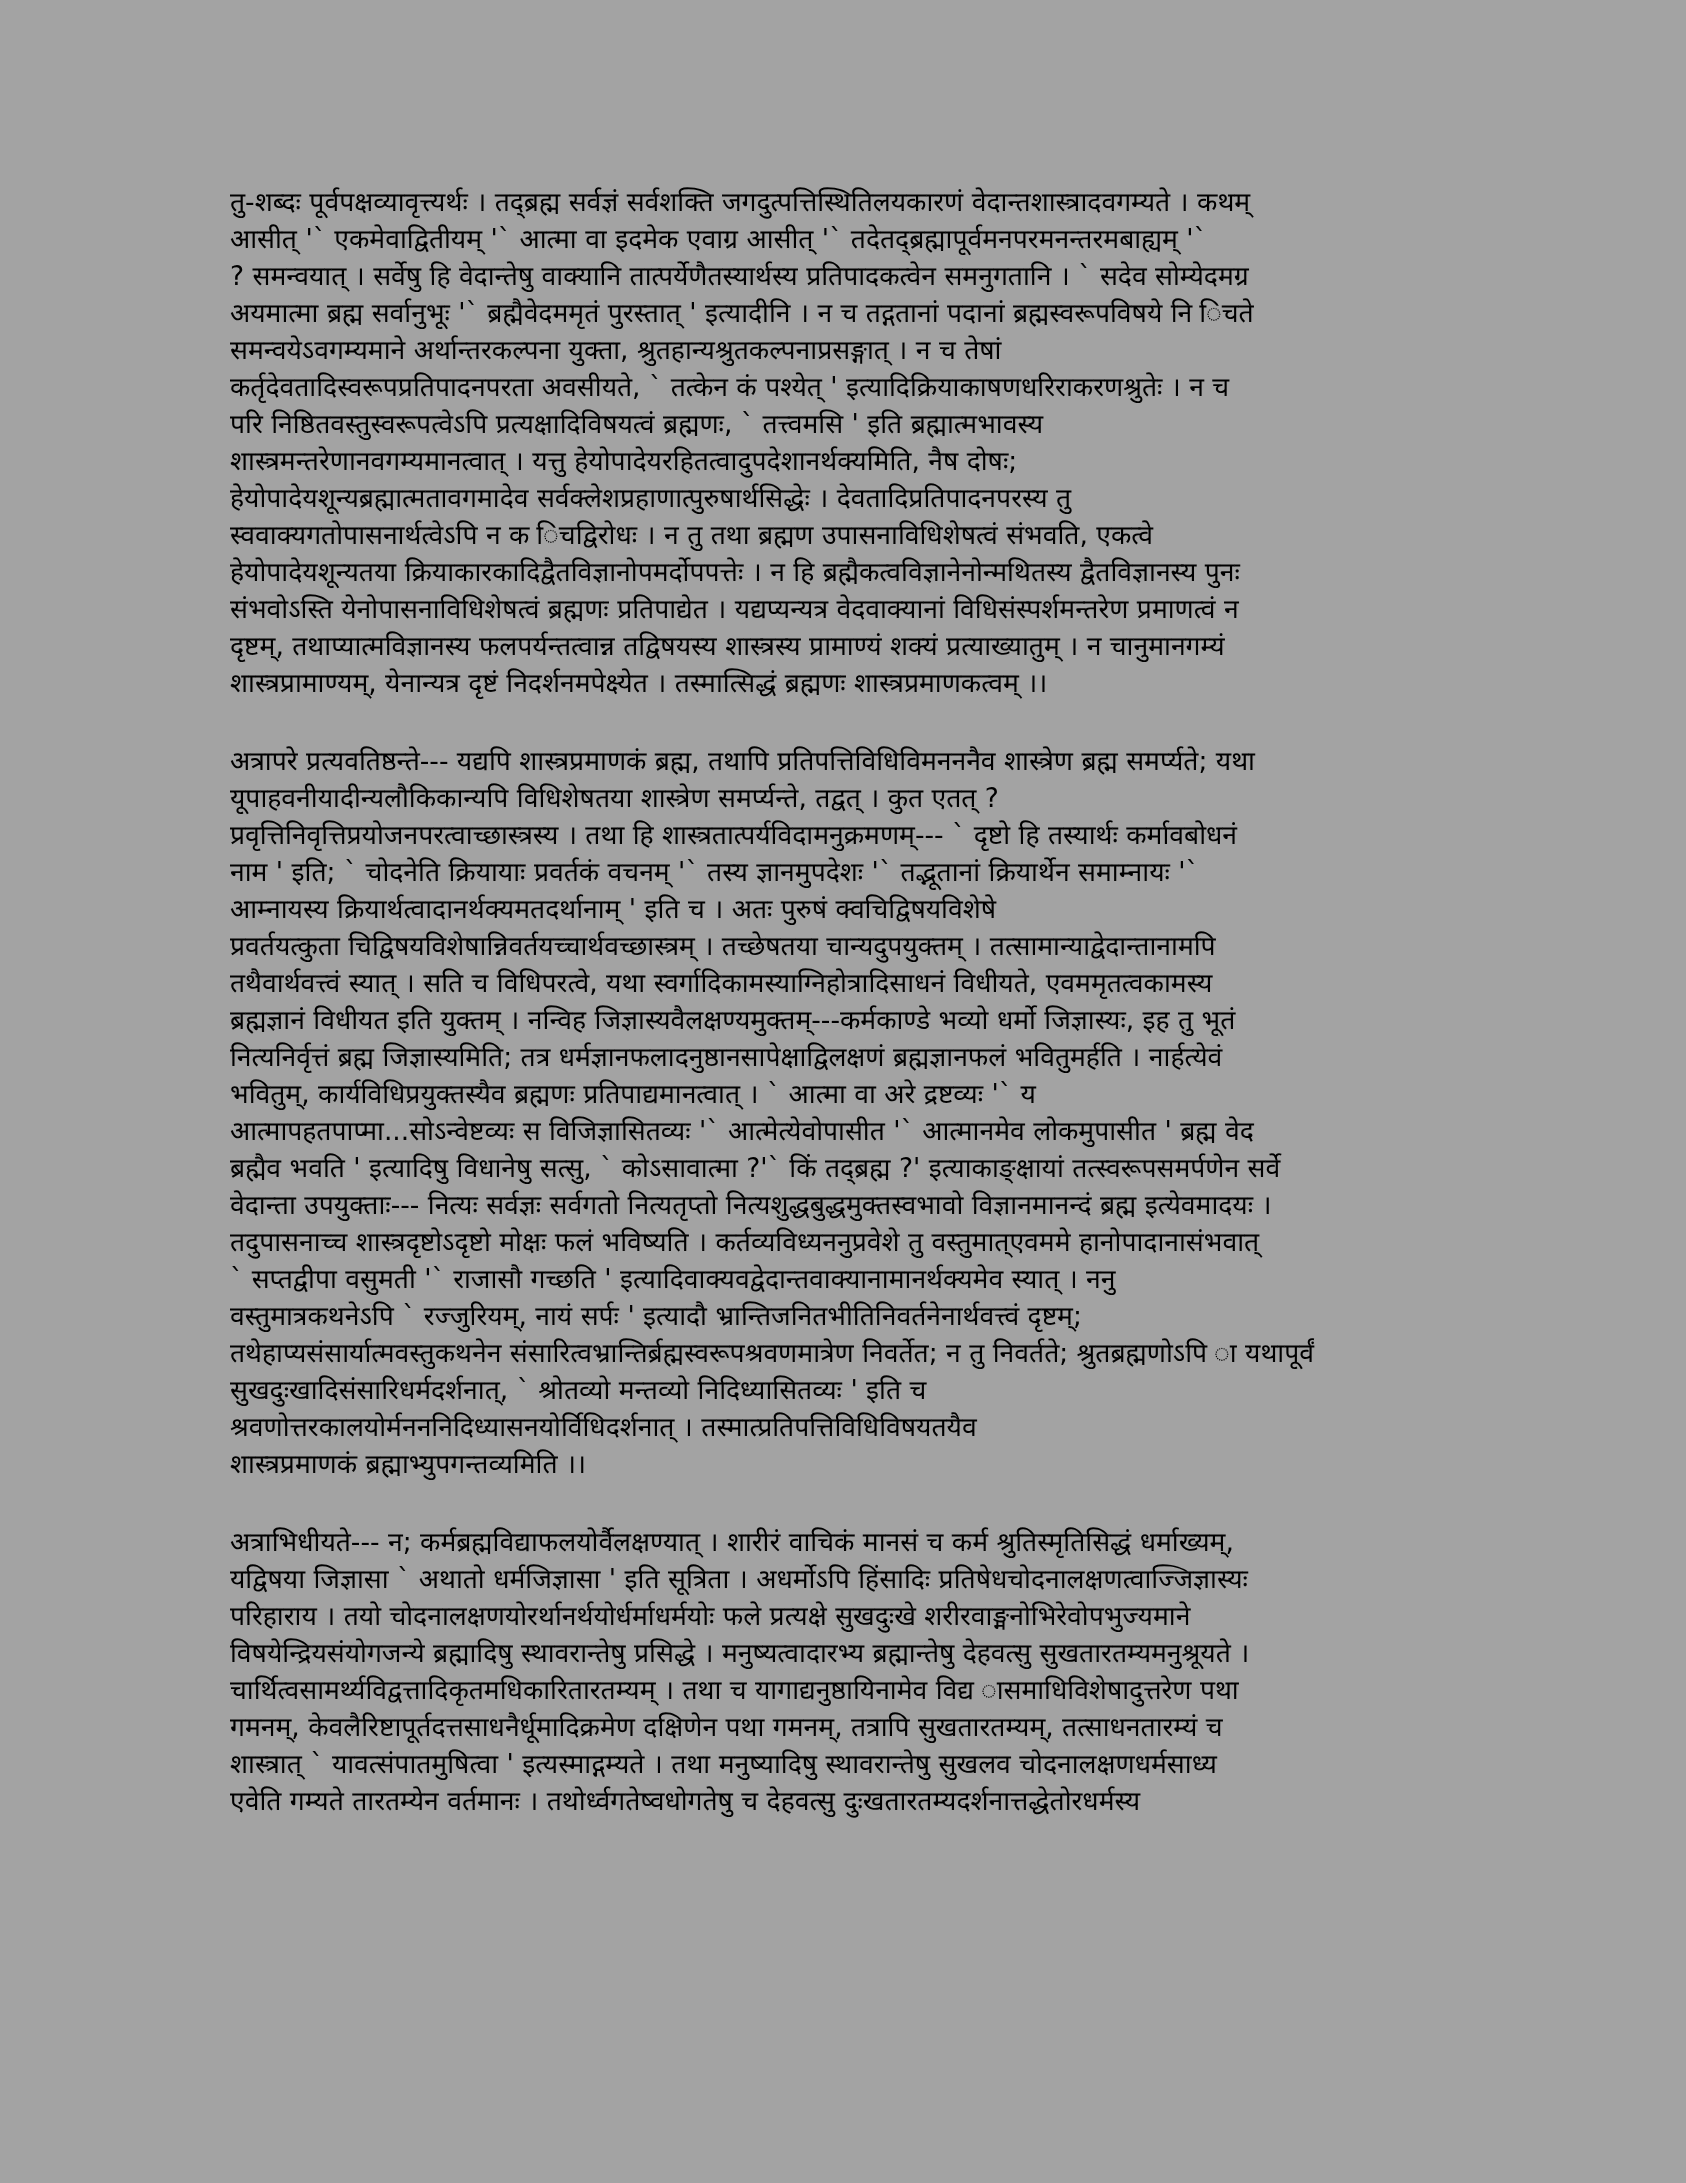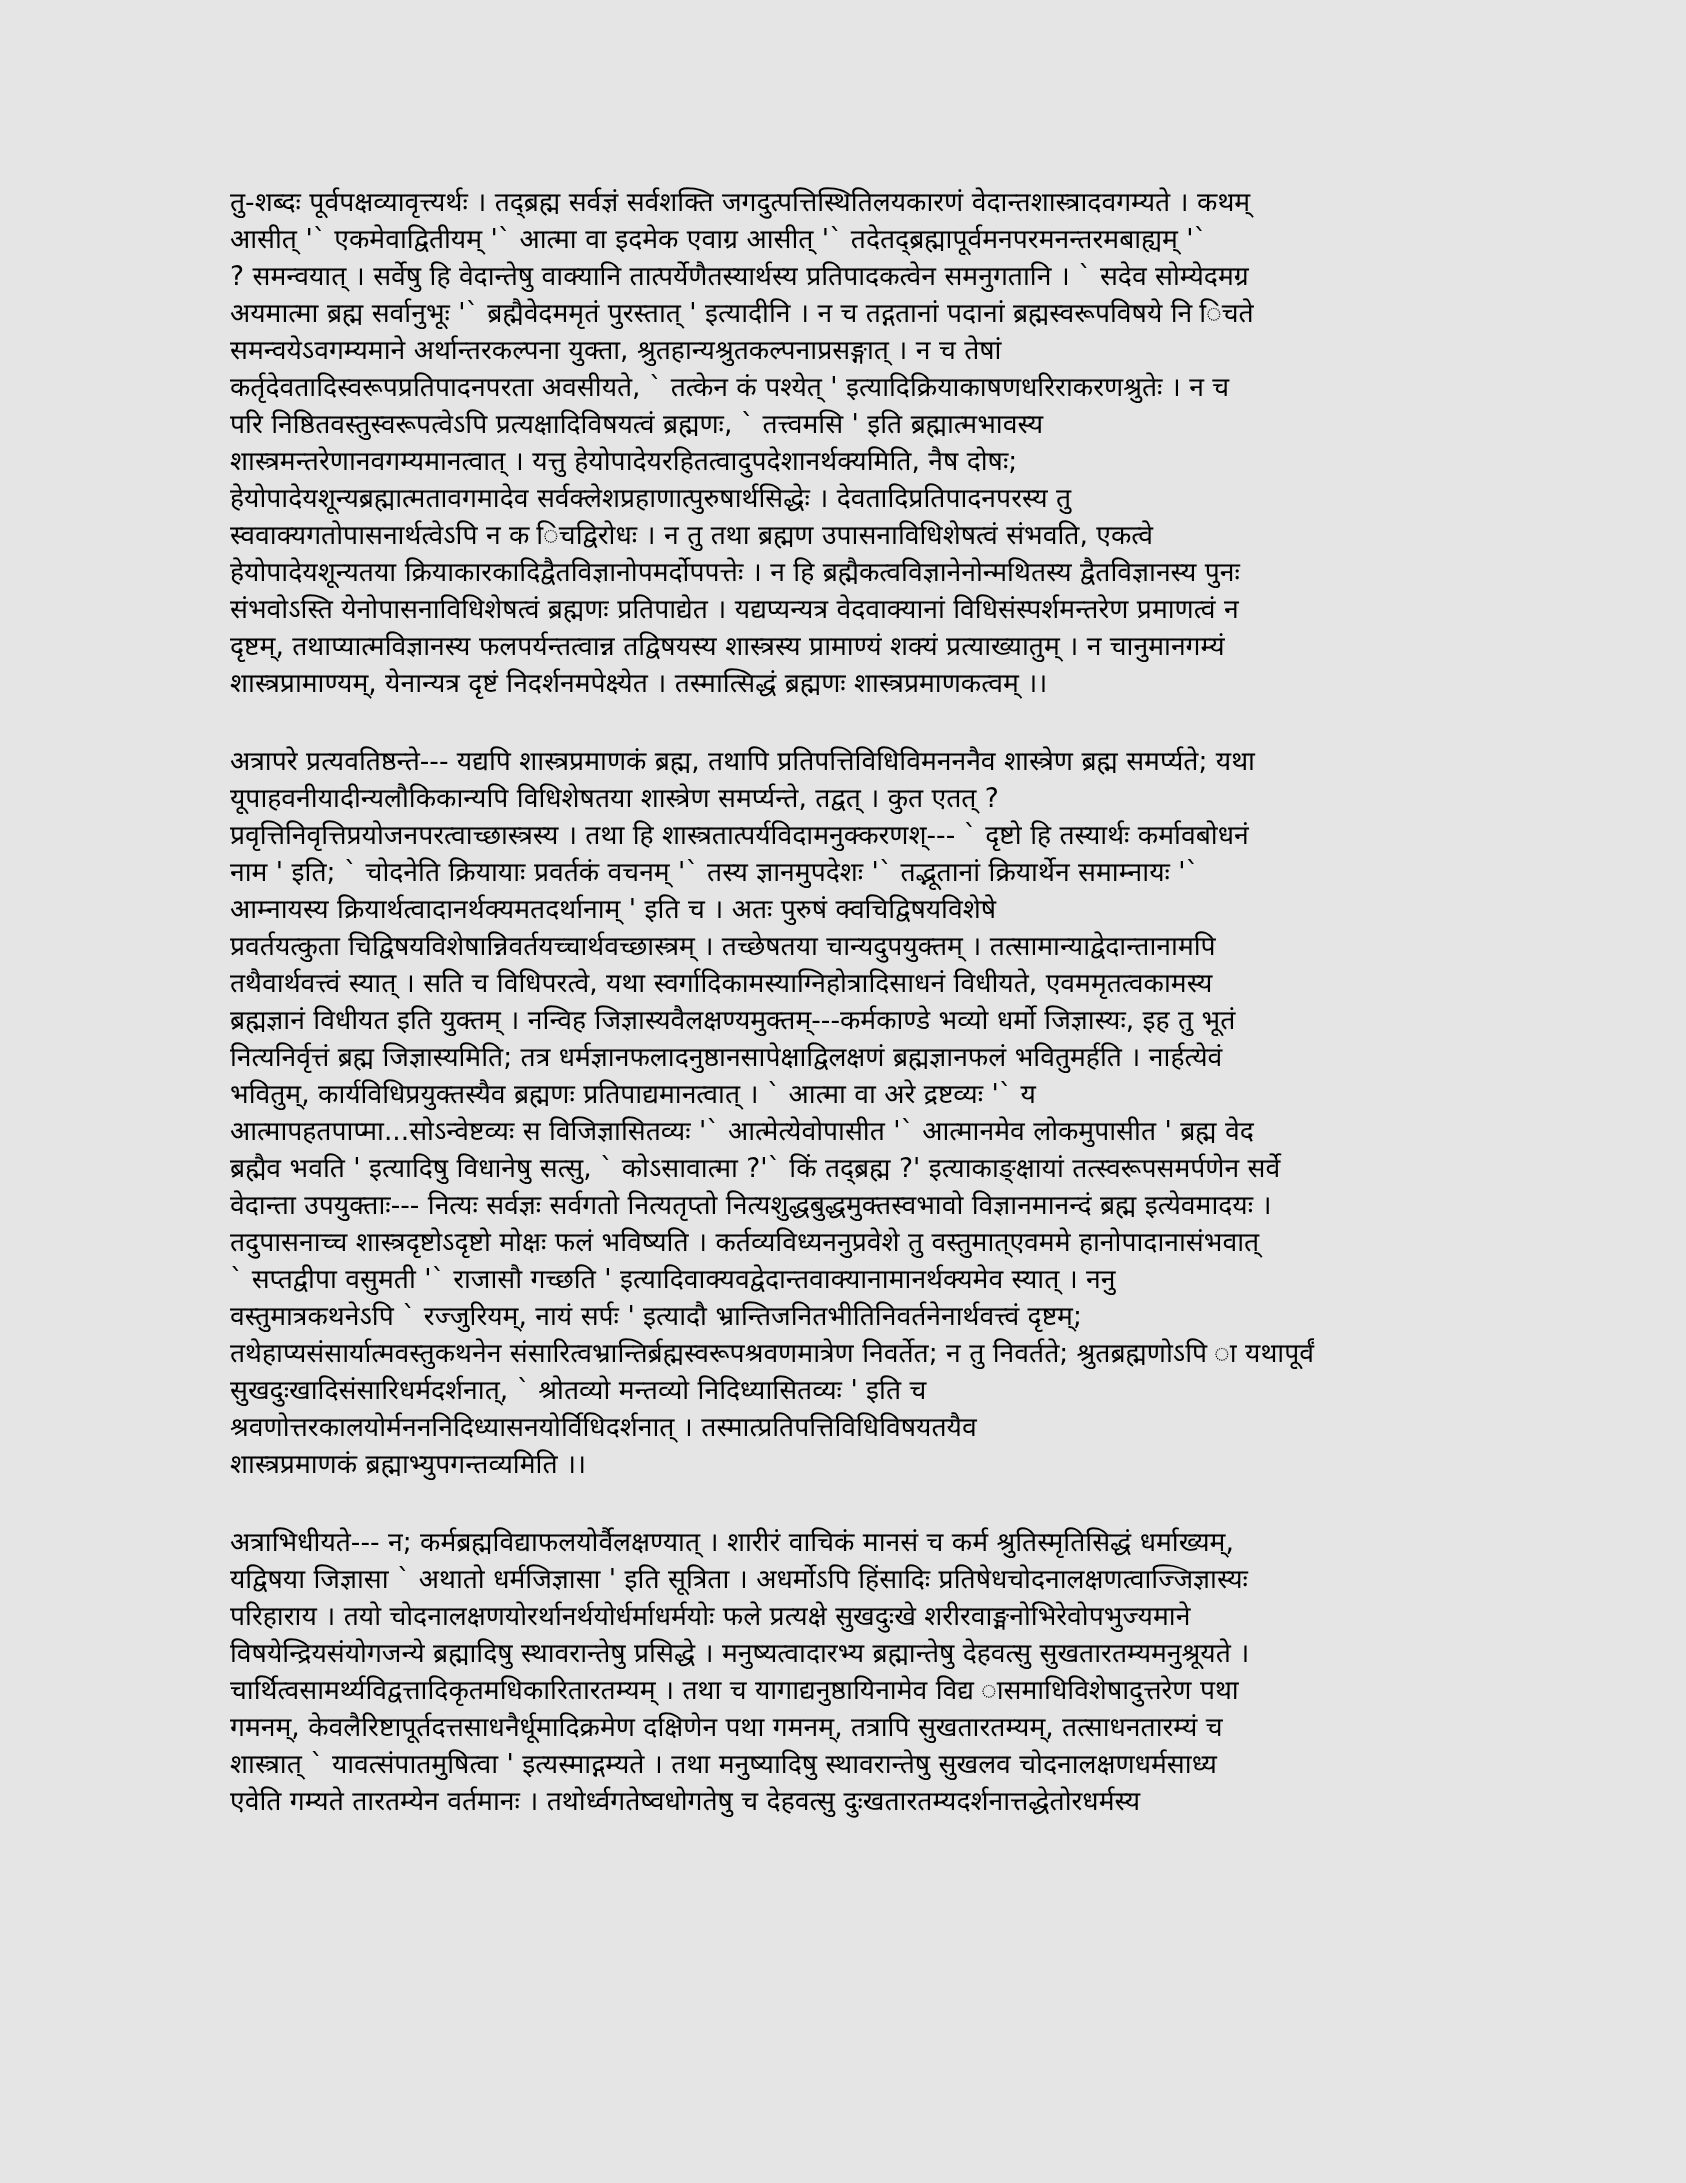--- a/index.html
+++ b/index.html
@@ -9,21 +9,21 @@
   body {
     width: 1687px;
     height: 2183px;
     background: #ffffff;
     position: relative;
     overflow: hidden;
   }
   .page {
     position: absolute;
     inset: 0;
-    background: #e5e5e5;
+    background: #a3a3a3;
   }
   .text-block {
     position: absolute;
     left: 230px;
     top: 183px;
     width: 1364px;
     font-family: "DejaVu Sans", "Liberation Sans", sans-serif;
     font-size: 26.5px;
     line-height: 37px;
     color: #000000;
@@ -53,21 +53,21 @@
         <div class="line">हेयोपादेयशून्यब्रह्मात्मतावगमादेव सर्वक्लेशप्रहाणात्पुरुषार्थसिद्धेः । देवतादिप्रतिपादनपरस्य तु</div>
         <div class="line">स्ववाक्यगतोपासनार्थत्वेऽपि न क िचद्विरोधः । न तु तथा ब्रह्मण उपासनाविधिशेषत्वं संभवति, एकत्वे</div>
         <div class="line">हेयोपादेयशून्यतया क्रियाकारकादिद्वैतविज्ञानोपमर्दोपपत्तेः । न हि ब्रह्मैकत्वविज्ञानेनोन्मथितस्य द्वैतविज्ञानस्य पुनः</div>
         <div class="line">संभवोऽस्ति येनोपासनाविधिशेषत्वं ब्रह्मणः प्रतिपाद्येत । यद्यप्यन्यत्र वेदवाक्यानां विधिसंस्पर्शमन्तरेण प्रमाणत्वं न</div>
         <div class="line">दृष्टम्, तथाप्यात्मविज्ञानस्य फलपर्यन्तत्वान्न तद्विषयस्य शास्त्रस्य प्रामाण्यं शक्यं प्रत्याख्यातुम् । न चानुमानगम्यं</div>
         <div class="line">शास्त्रप्रामाण्यम्, येनान्यत्र दृष्टं निदर्शनमपेक्ष्येत । तस्मात्सिद्धं ब्रह्मणः शास्त्रप्रमाणकत्वम् ।।</div>
       </div>
       <div class="paragraph">
         <div class="line">अत्रापरे प्रत्यवतिष्ठन्ते--- यद्यपि शास्त्रप्रमाणकं ब्रह्म, तथापि प्रतिपत्तिविधिविमनननैव शास्त्रेण ब्रह्म समर्प्यते; यथा</div>
         <div class="line">यूपाहवनीयादीन्यलौकिकान्यपि विधिशेषतया शास्त्रेण समर्प्यन्ते, तद्वत् । कुत एतत् ?</div>
-        <div class="line">प्रवृत्तिनिवृत्तिप्रयोजनपरत्वाच्छास्त्रस्य । तथा हि शास्त्रतात्पर्यविदामनुक्करणश्--- ` दृष्टो हि तस्यार्थः कर्मावबोधनं</div>
+        <div class="line">प्रवृत्तिनिवृत्तिप्रयोजनपरत्वाच्छास्त्रस्य । तथा हि शास्त्रतात्पर्यविदामनुक्रमणम्--- ` दृष्टो हि तस्यार्थः कर्मावबोधनं</div>
         <div class="line">नाम ' इति; ` चोदनेति क्रियायाः प्रवर्तकं वचनम् '` तस्य ज्ञानमुपदेशः '` तद्भूतानां क्रियार्थेन समाम्नायः '`</div>
         <div class="line">आम्नायस्य क्रियार्थत्वादानर्थक्यमतदर्थानाम् ' इति च । अतः पुरुषं क्वचिद्विषयविशेषे</div>
         <div class="line">प्रवर्तयत्कुता चिद्विषयविशेषान्निवर्तयच्चार्थवच्छास्त्रम् । तच्छेषतया चान्यदुपयुक्तम् । तत्सामान्याद्वेदान्तानामपि</div>
         <div class="line">तथैवार्थवत्त्वं स्यात् । सति च विधिपरत्वे, यथा स्वर्गादिकामस्याग्निहोत्रादिसाधनं विधीयते, एवममृतत्वकामस्य</div>
         <div class="line">ब्रह्मज्ञानं विधीयत इति युक्तम् । नन्विह जिज्ञास्यवैलक्षण्यमुक्तम्---कर्मकाण्डे भव्यो धर्मो जिज्ञास्यः, इह तु भूतं</div>
         <div class="line">नित्यनिर्वृत्तं ब्रह्म जिज्ञास्यमिति; तत्र धर्मज्ञानफलादनुष्ठानसापेक्षाद्विलक्षणं ब्रह्मज्ञानफलं भवितुमर्हति । नार्हत्येवं</div>
         <div class="line">भवितुम्, कार्यविधिप्रयुक्तस्यैव ब्रह्मणः प्रतिपाद्यमानत्वात् । ` आत्मा वा अरे द्रष्टव्यः '` य</div>
         <div class="line">आत्मापहतपाप्मा...सोऽन्वेष्टव्यः स विजिज्ञासितव्यः '` आत्मेत्येवोपासीत '` आत्मानमेव लोकमुपासीत ' ब्रह्म वेद</div>
         <div class="line">ब्रह्मैव भवति ' इत्यादिषु विधानेषु सत्सु, ` कोऽसावात्मा ?'` किं तद्ब्रह्म ?' इत्याकाङ्क्षायां तत्स्वरूपसमर्पणेन सर्वे</div>
         <div class="line">वेदान्ता उपयुक्ताः--- नित्यः सर्वज्ञः सर्वगतो नित्यतृप्तो नित्यशुद्धबुद्धमुक्तस्वभावो विज्ञानमानन्दं ब्रह्म इत्येवमादयः ।</div>

